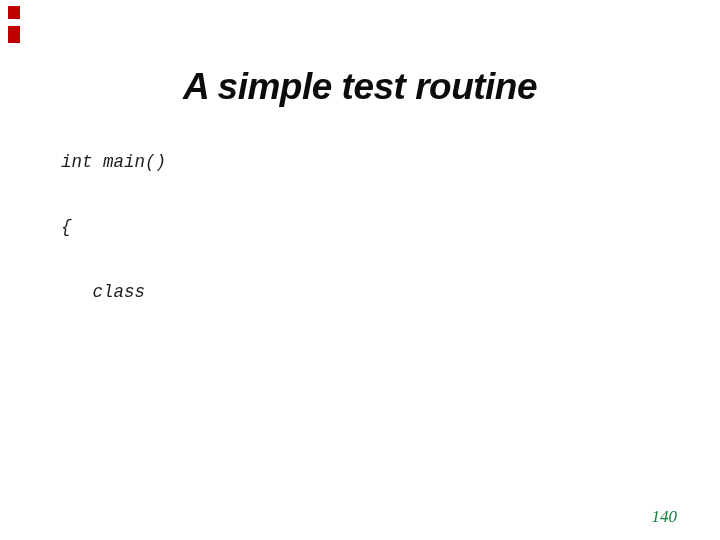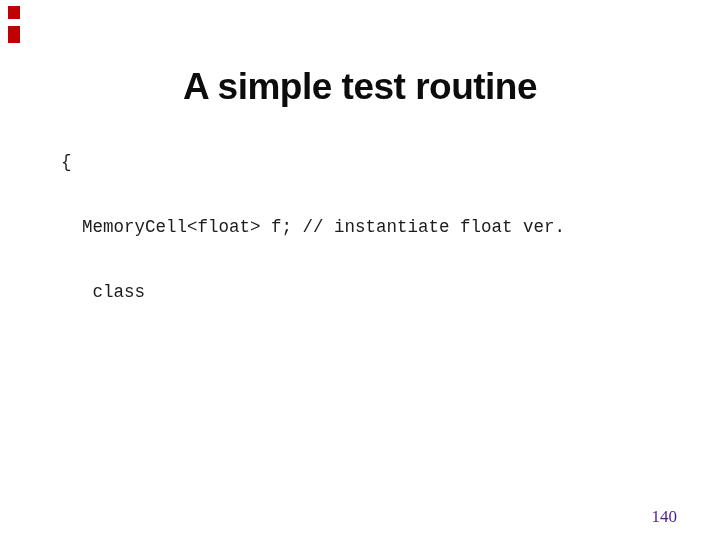--- a/index.html
+++ b/index.html
@@ -9,20 +9,21 @@
     height: 540px;
     background: #ffffff;
     overflow: hidden;
     font-family: "Liberation Sans", sans-serif;
   }
   #slide {
     position: relative;
     width: 720px;
     height: 540px;
     background: #ffffff;
+    font-style: italic;
   }
   .marker {
     position: absolute;
     left: 8px;
   }
   #marker-1 { top: 6px;  width: 12px; height: 13px; }
   #marker-2 { top: 26px; width: 12px; height: 17px; }
   #title {
     position: absolute;
     top: 43px;
@@ -50,37 +51,37 @@
     height: 25px;
     line-height: 25px;
     white-space: pre;
   }
   #page-number {
     position: absolute;
     top: 507px;
     right: 43px;
     font-family: "Liberation Serif", serif;
     font-size: 17px;
-    color: #4c1d95;
+    color: #15803d;
   }
 </style>
 </head>
 <body>
 
 <div id="slide">
 
   <div id="marker-1" class="marker" style="background-color: rgb(192, 0, 0);"></div>
 
   <div id="marker-2" class="marker" style="background-color: rgb(192, 0, 0);"></div>
 
   <h1 id="title">A simple test routine</h1>
 
   <div id="code-block">
+    <div class="code-line">int main()</div>
     <div class="code-line">{</div>
-    <div class="code-line">  MemoryCell&lt;float&gt; f; // instantiate float ver.</div>
     <div class="code-line">   class</div>
     
     
     
     
     
     
     
     
     

